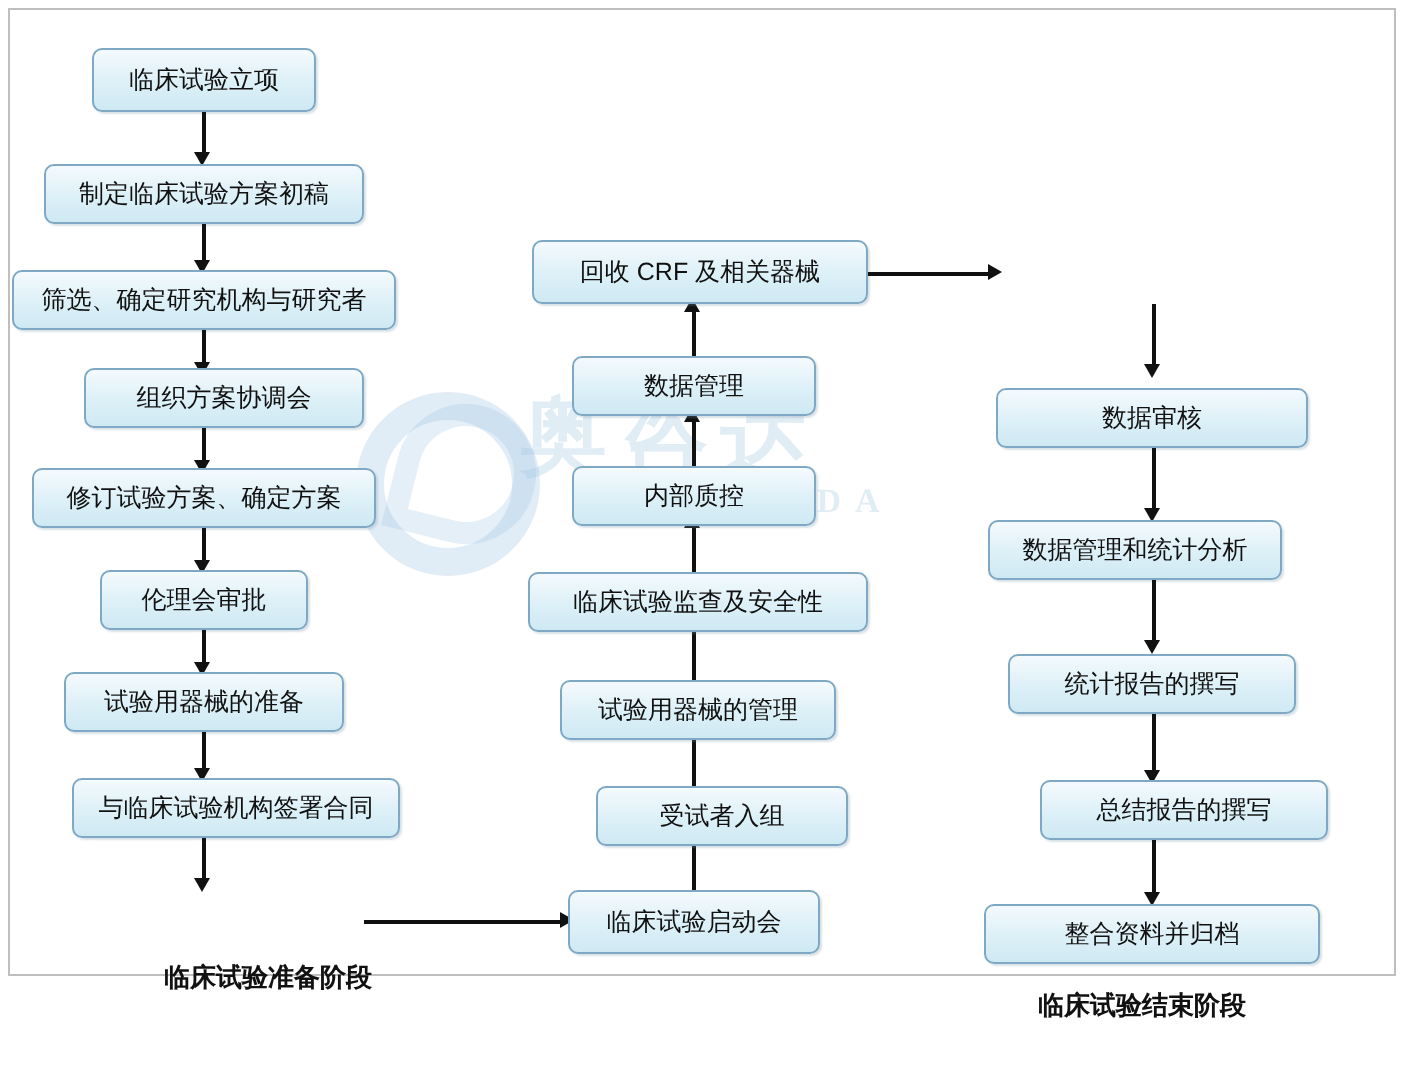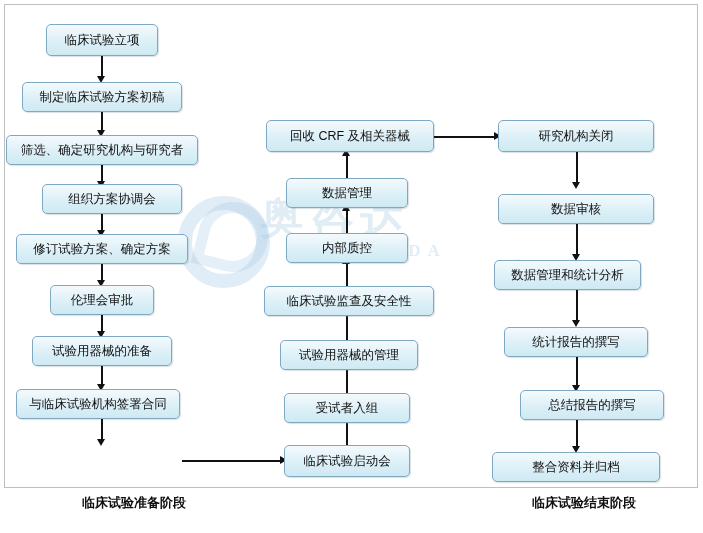--- a/index.html
+++ b/index.html
@@ -169,33 +169,33 @@
   <div class="head-down" style="left:97px;  top:280px;"></div>
 
   <div class="node" style="left:50px;  top:285px; width:104px; height:30px;text-align:right;">伦理会审批</div>
   <div class="arrow arrow-v" style="left:101px; top:315px; height:18px;"></div>
   <div class="head-down" style="left:97px;  top:331px;"></div>
 
   <div class="node" style="left:32px;  top:336px; width:140px; height:30px;">试验用器械的准备</div>
   <div class="arrow arrow-v" style="left:101px; top:366px; height:20px;"></div>
   <div class="head-down" style="left:97px;  top:384px;"></div>
 
-  <div class="node" style="left:16px;  top:389px; width:164px; height:30px;">与临床试验机构签署合同</div>
+  <div class="node" style="left:36px;  top:389px; width:164px; height:30px;">与临床试验机构签署合同</div>
   <div class="arrow arrow-v" style="left:101px; top:419px; height:22px;"></div>
   <div class="head-down" style="left:97px;  top:439px;"></div>
 
 
   <div class="arrow arrow-h" style="left:182px; top:460px; width:100px;"></div>
   <div class="head-right" style="left:280px; top:456px;"></div>
 
   <div class="node" style="left:284px; top:445px; width:126px; height:32px;">临床试验启动会</div>
   <div class="arrow arrow-v" style="left:346px; top:415px; height:30px;"></div>
   <div class="head-up" style="left:342px;  top:410px;"></div>
 
-  <div class="node" style="left:284px; top:393px; width:126px; height:30px;">受试者入组</div>
+  <div class="node" style="left:298px; top:393px; width:126px; height:30px;">受试者入组</div>
   <div class="arrow arrow-v" style="left:346px; top:366px; height:27px;"></div>
   <div class="head-up" style="left:342px;  top:361px;"></div>
 
   <div class="node" style="left:280px; top:340px; width:138px; height:30px;">试验用器械的管理</div>
   <div class="arrow arrow-v" style="left:346px; top:314px; height:26px;"></div>
   <div class="head-up" style="left:342px;  top:309px;"></div>
 
   <div class="node" style="left:264px; top:286px; width:170px; height:30px;">临床试验监查及安全性</div>
   <div class="arrow arrow-v" style="left:346px; top:262px; height:24px;"></div>
   <div class="head-up" style="left:342px;  top:257px;"></div>
@@ -206,21 +206,20 @@
 
   <div class="node" style="left:286px; top:178px; width:122px; height:30px;">数据管理</div>
   <div class="arrow arrow-v" style="left:346px; top:154px; height:24px;"></div>
   <div class="head-up" style="left:342px;  top:149px;"></div>
 
   <div class="node" style="left:266px; top:120px; width:168px; height:32px;">回收 CRF 及相关器械</div>
 
   <div class="arrow arrow-h" style="left:434px; top:136px; width:62px;"></div>
   <div class="head-right" style="left:494px; top:132px;"></div>
 
-  <div class="node" style="left:498px; top:120px; width:156px; height:32px;">研究机构关闭</div>
   <div class="arrow arrow-v" style="left:576px; top:152px; height:32px;"></div>
   <div class="head-down" style="left:572px; top:182px;"></div>
 
   <div class="node" style="left:498px; top:194px; width:156px; height:30px;">数据审核</div>
   <div class="arrow arrow-v" style="left:576px; top:224px; height:32px;"></div>
   <div class="head-down" style="left:572px; top:254px;"></div>
 
   <div class="node" style="left:494px; top:260px; width:147px; height:30px;">数据管理和统计分析</div>
   <div class="arrow arrow-v" style="left:576px; top:290px; height:32px;"></div>
   <div class="head-down" style="left:572px; top:320px;"></div>
@@ -228,15 +227,15 @@
   <div class="node" style="left:504px; top:327px; width:144px; height:30px;">统计报告的撰写</div>
   <div class="arrow arrow-v" style="left:576px; top:357px; height:30px;"></div>
   <div class="head-down" style="left:572px; top:385px;"></div>
 
   <div class="node" style="left:520px; top:390px; width:144px; height:30px;">总结报告的撰写</div>
   <div class="arrow arrow-v" style="left:576px; top:420px; height:28px;"></div>
   <div class="head-down" style="left:572px; top:446px;"></div>
 
   <div class="node" style="left:492px; top:452px; width:168px; height:30px;">整合资料并归档</div>
 
-  <div class="stage-label" style="left:46px;  top:494px;padding-left:36px;">临床试验准备阶段</div>
-  <div class="stage-label" style="left:532px; top:494px;">临床试验结束阶段</div>
+  <div class="stage-label" style="left:46px;  top:480px;padding-left:36px;">临床试验准备阶段</div>
+  <div class="stage-label" style="left:519px; top:494px;">临床试验结束阶段</div>
 </div>
 
 </body></html>

